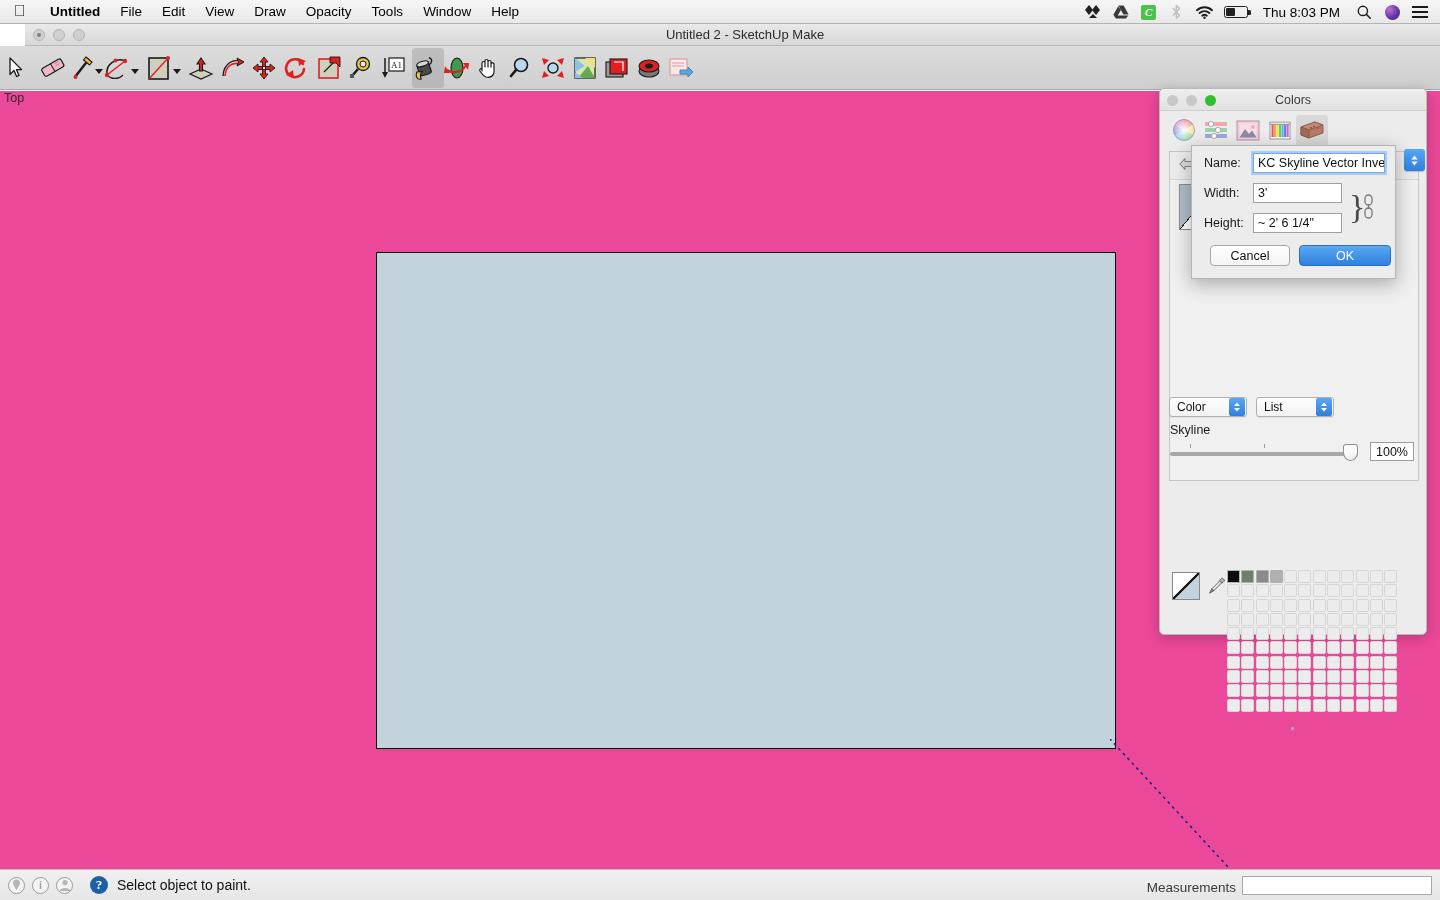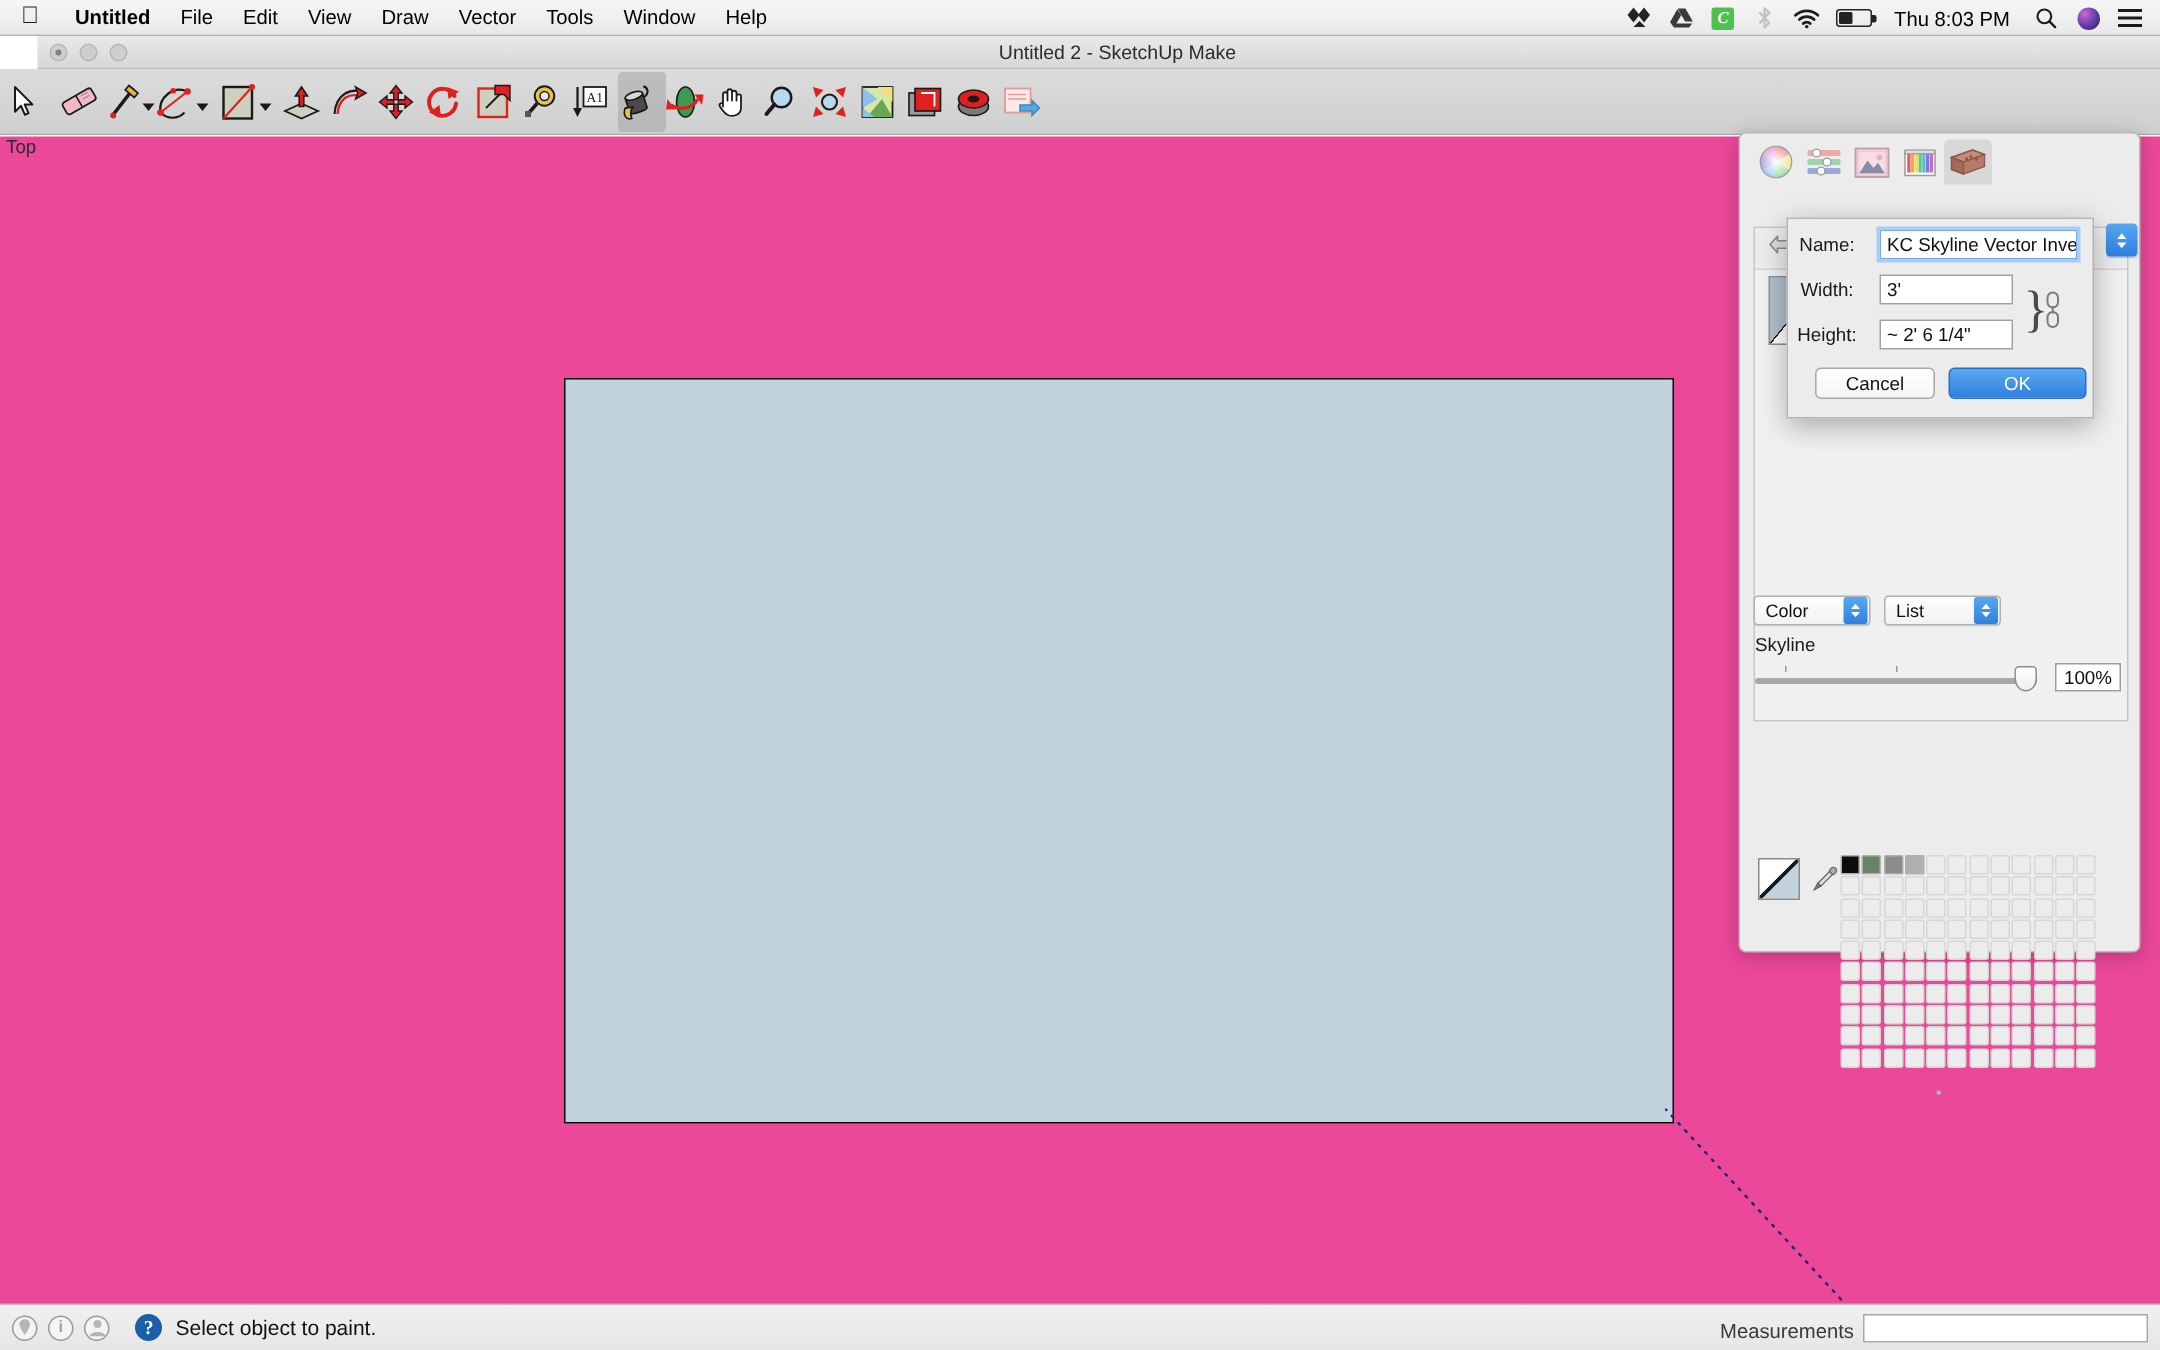--- a/index.html
+++ b/index.html
@@ -243,21 +243,21 @@
   }
 
   
   .mat-dialog {
     position: absolute; left: 1191px; top: 145px; width: 205px; height: 134px;
     background: #ececec;
     border: 1px solid #b5b5b5;
     box-shadow: 0 5px 18px rgba(0,0,0,0.30);
   }
   .md-row { position: absolute; display: flex; align-items: center; }
-  .md-label { font-size: 12.5px; color: #1a1a1a; text-align: center; width: 52px; }
+  .md-label { font-size: 12.5px; color: #1a1a1a; text-align: left; width: 52px; padding-left: 12px; }
   .md-input {
     height: 20px; background: #fff; border: 1px solid #a0a0a0;
     font-size: 12.5px; color: #111; display: flex; align-items: center;
     padding-left: 4px; overflow: hidden; white-space: nowrap;
   }
   .md-input.focused {
     border: 1px solid #6fa9e8;
     outline: 2px solid #a9cdf2; outline-offset: 0px;
   }
   .md-caret {
@@ -278,21 +278,21 @@
 
 <div id="root">
 
   <div class="menubar">
     <div class="apple-logo"></div>
     <div class="menu-item bold">Untitled</div>
     <div class="menu-item">File</div>
     <div class="menu-item">Edit</div>
     <div class="menu-item">View</div>
     <div class="menu-item">Draw</div>
-    <div class="menu-item">Vector</div>
+    <div class="menu-item">Opacity</div>
     <div class="menu-item">Tools</div>
     <div class="menu-item">Window</div>
     <div class="menu-item">Help</div>
 
     <div class="menubar-right">
       <div class="mb-icon">
         <div class="dropbox-ico">
             <i class="db1"></i>
             <i class="db2"></i>
             <i class="db3"></i>
@@ -579,20 +579,28 @@
       <div class="sb-text">Select object to paint.</div>
       <div class="sb-right">
         <div class="meas-label">Measurements</div>
         <div class="meas-box"></div>
       </div>
     </div>
   </div>
 
   <div class="colors-panel">
 
+    <div class="cp-title">
+      <div class="cp-traffic">
+        <div class="cpd"></div>
+        <div class="cpd"></div>
+        <div class="cpd green"></div>
+      </div>
+      <div class="cp-title-text">Colors</div>
+    </div>
 
     <div class="cp-tabs">
       <div class="cp-tab">
         <svg width="24" height="24" viewBox="0 0 24 24">
           <defs>
               <radialGradient id="wheelg" cx="50%" cy="50%" r="50%">
                 <stop offset="0%" stop-color="#ffffff"></stop>
                 <stop offset="100%" stop-color="#ffffff" stop-opacity="0"></stop>
               </radialGradient>
             </defs>

